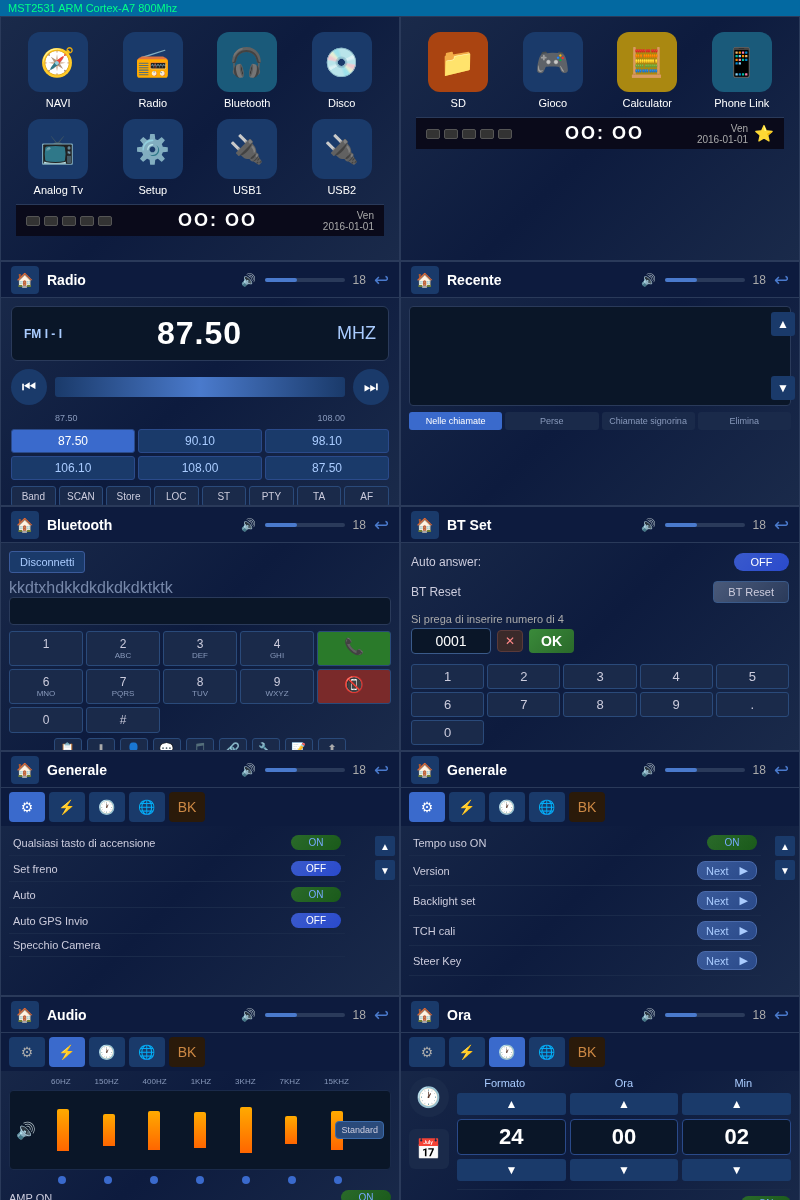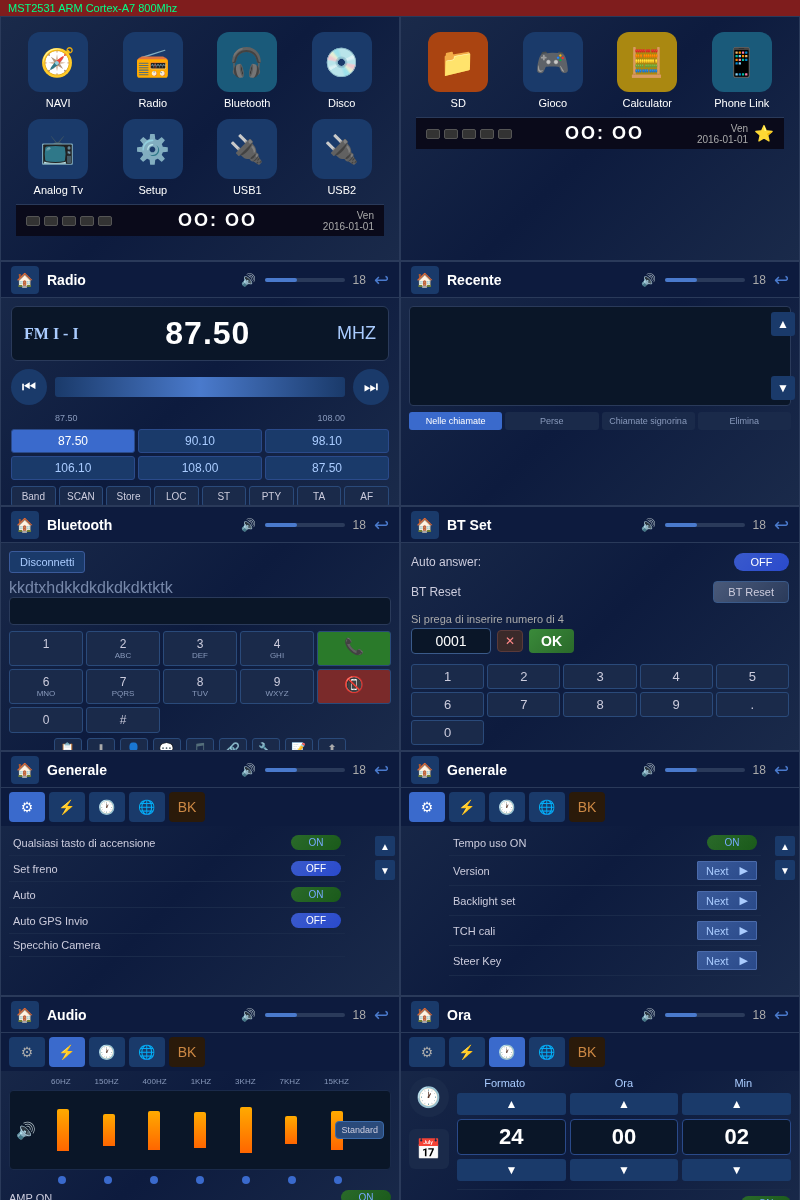--- a/index.html
+++ b/index.html
@@ -5,21 +5,21 @@
     * { margin: 0; padding: 0; box-sizing: border-box; }
     body {
       width: 800px;
       min-height: 1200px;
       background: #1a1a2e;
       font-family: Arial, sans-serif;
       overflow-x: hidden;
     }
 
     .top-bar {
-      background: #7f1d1d;
+      background: #0369a1;
       color: #00ff88;
       font-size: 11px;
       padding: 2px 8px;
     }
 
     .grid-2x2 {
       display: grid;
       grid-template-columns: 1fr 1fr;
       width: 800px;
     }
@@ -174,23 +174,22 @@
       border-radius: 6px;
       padding: 8px 12px;
       margin-bottom: 8px;
       display: flex;
       align-items: center;
       justify-content: space-between;
     }
 
     .radio-band-label {
       color: #aaccff;
-      font-size: 16px;
+      font-size: 12px;
       font-weight: bold;
-      font-family: Liberation Serif, serif;
     }
 
     .radio-freq {
       color: #fff;
       font-size: 32px;
       font-weight: bold;
       letter-spacing: 1px;
     }
 
     .radio-mhz {
@@ -631,21 +630,21 @@
       align-items: center;
       justify-content: center;
       color: #fff;
       font-size: 10px;
       cursor: pointer;
     }
 
     .next-btn {
       background: linear-gradient(135deg, #3a5a9a, #2a4a8a);
       border: 1px solid #4a6aaa;
-      border-radius: 1px;
+      border-radius: 8px;
       color: #aaccff;
       font-size: 11px;
       padding: 2px 8px;
       display: flex;
       align-items: center;
       gap: 3px;
       cursor: pointer;
       min-width: 60px;
       justify-content: space-between;
     }
@@ -1157,21 +1156,21 @@
       <span class="panel-num">18</span>
       <span class="back-btn">↩</span>
     </div>
     <div class="gen-tab-bar">
       <div class="gen-tab active">⚙</div>
       <div class="gen-tab">⚡</div>
       <div class="gen-tab">🕐</div>
       <div class="gen-tab">🌐</div>
       <div class="gen-tab gen-tab-bk">BK</div>
     </div>
-    <div style="display:flex;padding-left:40px;">
+    <div style="display:flex;">
       <div class="gen-rows" style="flex:1;">
         <div class="gen-row">
           <span class="gen-row-label">Tempo uso ON</span>
           <div class="toggle-on-green">ON</div>
         </div>
         <div class="gen-row">
           <span class="gen-row-label">Version</span>
           <div class="next-btn">
               <span>Next</span>
               <span>▶</span>

